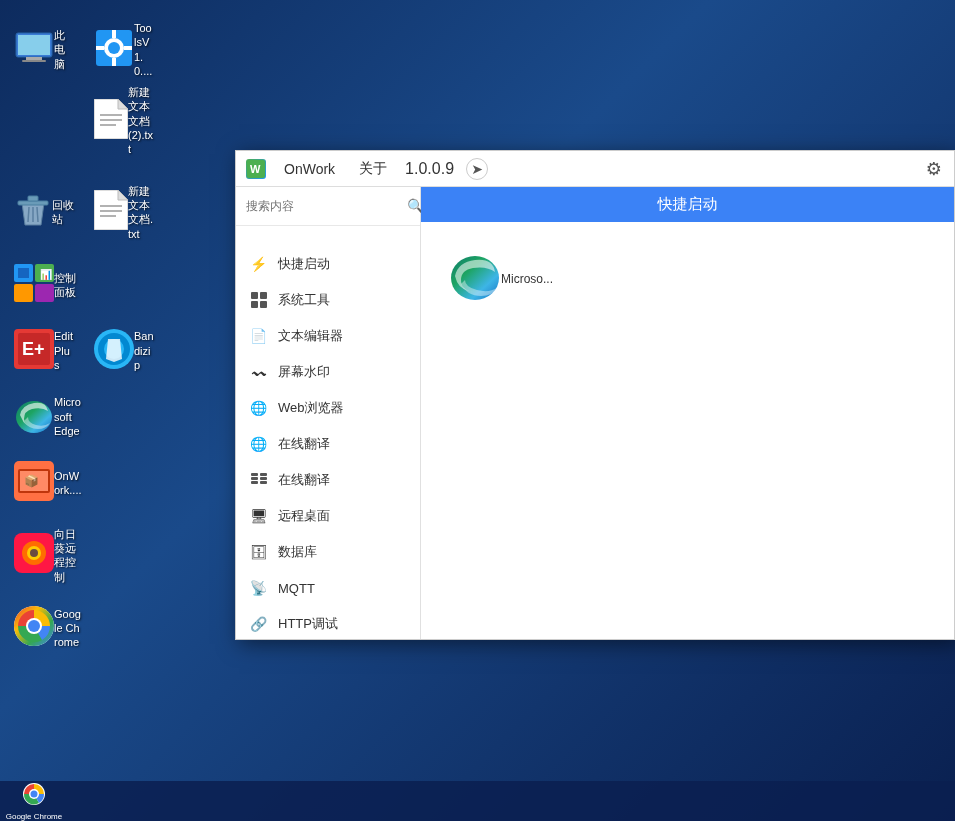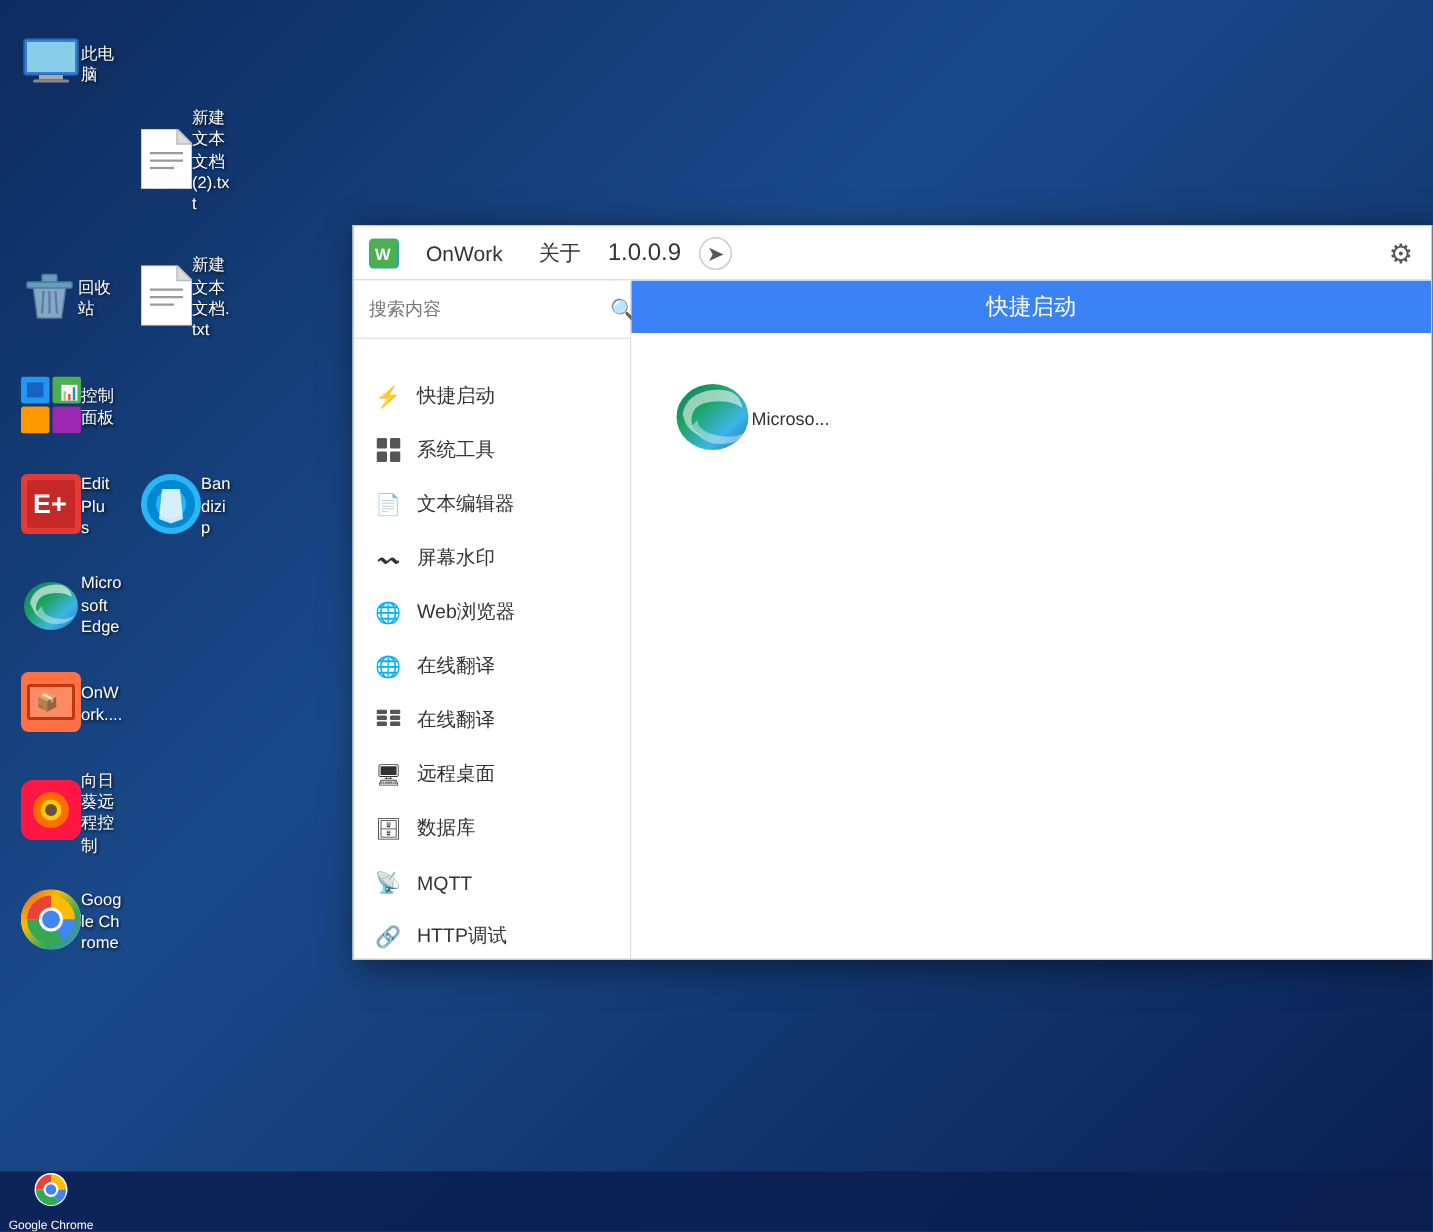--- a/index.html
+++ b/index.html
@@ -295,20 +295,34 @@
           <svg width="40" height="34" viewBox="0 0 40 34">
             <rect x="2" y="2" width="36" height="24" rx="2" fill="#3a7bd5" stroke="#2563a8" stroke-width="1"></rect>
             <rect x="4" y="4" width="32" height="20" fill="#87ceeb"></rect>
             <rect x="12" y="26" width="16" height="3" fill="#aaa"></rect>
             <rect x="8" y="29" width="24" height="2" rx="1" fill="#888"></rect>
           </svg>
         </div>
         <span class="icon-label">此电脑</span>
       </div>
 
+      <div class="desktop-icon">
+        <div class="icon-img">
+          <svg width="40" height="40" viewBox="0 0 40 40">
+            <rect x="2" y="2" width="36" height="36" rx="3" fill="#2196F3"></rect>
+            <circle cx="20" cy="20" r="10" fill="white"></circle>
+            <circle cx="20" cy="20" r="6" fill="#2196F3"></circle>
+            <rect x="18" y="2" width="4" height="8" fill="white"></rect>
+            <rect x="18" y="30" width="4" height="8" fill="white"></rect>
+            <rect x="2" y="18" width="8" height="4" fill="white"></rect>
+            <rect x="30" y="18" width="8" height="4" fill="white"></rect>
+          </svg>
+        </div>
+        <span class="icon-label">ToolsV1.0....</span>
+      </div>
     </div>
 
     <div style="display:flex; padding-left:88px; margin-top: -10px;">
       <div class="desktop-icon">
         <div class="icon-img">
           <svg width="34" height="40" viewBox="0 0 34 40">
             <polygon points="0,0 24,0 34,10 34,40 0,40" fill="white" stroke="#bbb" stroke-width="1"></polygon>
             <polygon points="24,0 34,10 24,10" fill="#ddd" stroke="#bbb" stroke-width="1"></polygon>
             <line x1="6" y1="16" x2="28" y2="16" stroke="#999" stroke-width="1.5"></line>
             <line x1="6" y1="21" x2="28" y2="21" stroke="#999" stroke-width="1.5"></line>

